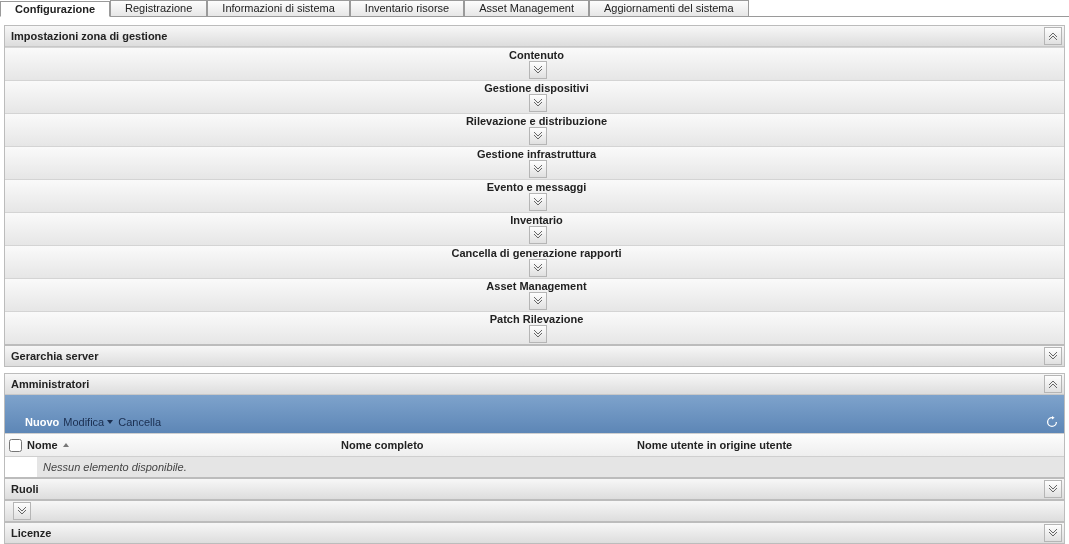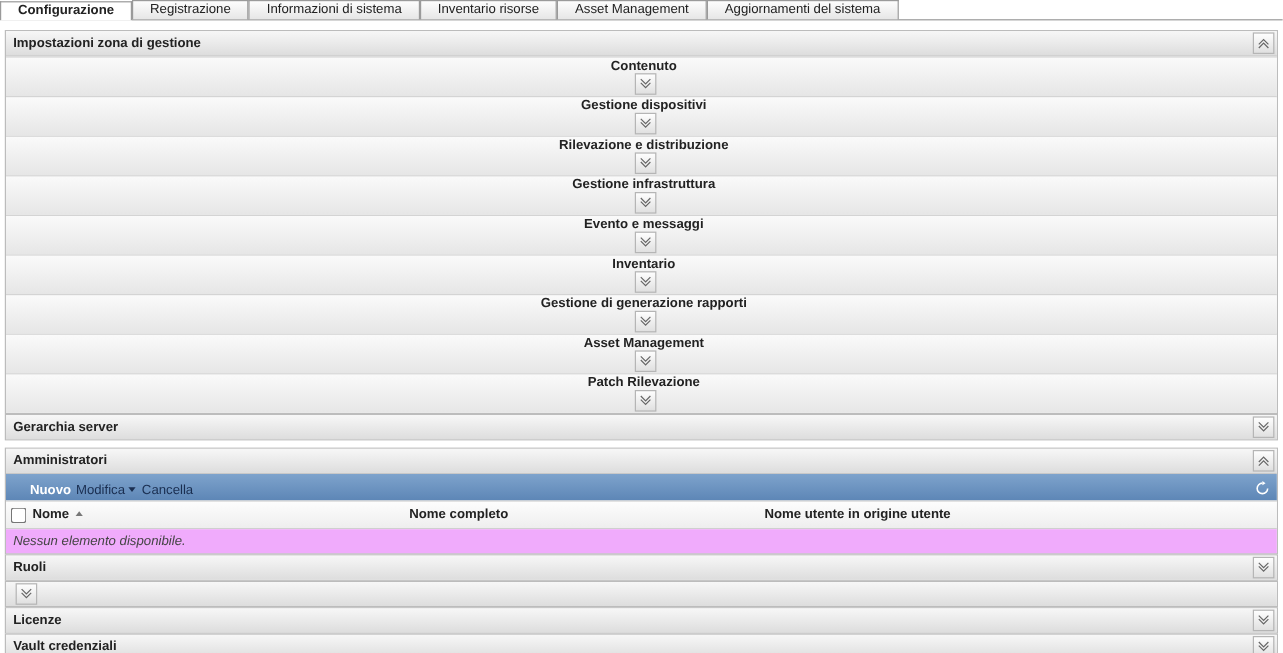--- a/index.html
+++ b/index.html
@@ -67,24 +67,24 @@
     align-items: center;
     background: linear-gradient(#fafafa, #e6e6e6);
     border-top: 1px solid #d4d4d4;
     padding: 1px 2px 1px 6px;
     min-height: 18px;
     flex-direction: column;
   }
   .sub-row .title { flex: 1; font-weight: bold; }
   .admin-toolbar {
     display: flex;
-    align-items: flex-end;
+    align-items: center;
     background: linear-gradient(#7ea3cc, #5d86b6);
     color: #fff;
-    padding: 2px 4px 2px 20px;
+    padding: 18px 4px 2px 20px;
     min-height: 18px;
   }
   .admin-toolbar .tb-item {
     margin-right: 4px;
     cursor: pointer;
     display: inline-flex;
     align-items: center;
   }
   .admin-toolbar .tb-item.bold { font-weight: bold; color:#fff; }
   .admin-toolbar .tb-item.link { color:#1a2e50; }
@@ -108,21 +108,22 @@
   .admin-header .col-check { width: 18px; display:flex; align-items:center; }
   .admin-header .col-check input { margin:0; }
   .admin-header .col-name { width: 314px; display:flex; align-items:center; gap:4px;}
   .admin-header .col-full { width: 296px; }
   .admin-header .col-user { flex: 1; }
   .sort-icon svg { width:8px; height:8px; }
   .empty-msg {
     padding: 4px 6px;
     font-style: italic;
     color: #444;
-    background:#f0abfc;
+    background:#e5e5e5;
+    margin-left:32px;
   }
   .simple-panel {
     margin: 0 2px 0 2px;
     border: 1px solid #bcbcbc;
   }
   .simple-panel .panel-header { border-bottom: none; }
 </style>
 </head>
 <body>
 
@@ -195,21 +196,21 @@
     <div class="sub-row">
       <span class="title">Inventario</span>
       <span class="toggle-btn">
           <svg viewBox="0 0 10 10">
             <path d="M1 1 L5 5 L9 1" fill="none" stroke="#666" stroke-width="1"></path>
             <path d="M1 4 L5 8 L9 4" fill="none" stroke="#666" stroke-width="1"></path>
           </svg>
         </span>
     </div>
     <div class="sub-row">
-      <span class="title">Gestione di generazione rapporti</span>
+      <span class="title">Cancella di generazione rapporti</span>
       <span class="toggle-btn">
           <svg viewBox="0 0 10 10">
             <path d="M1 1 L5 5 L9 1" fill="none" stroke="#666" stroke-width="1"></path>
             <path d="M1 4 L5 8 L9 4" fill="none" stroke="#666" stroke-width="1"></path>
           </svg>
         </span>
     </div>
     <div class="sub-row">
       <span class="title">Asset Management</span>
       <span class="toggle-btn">

